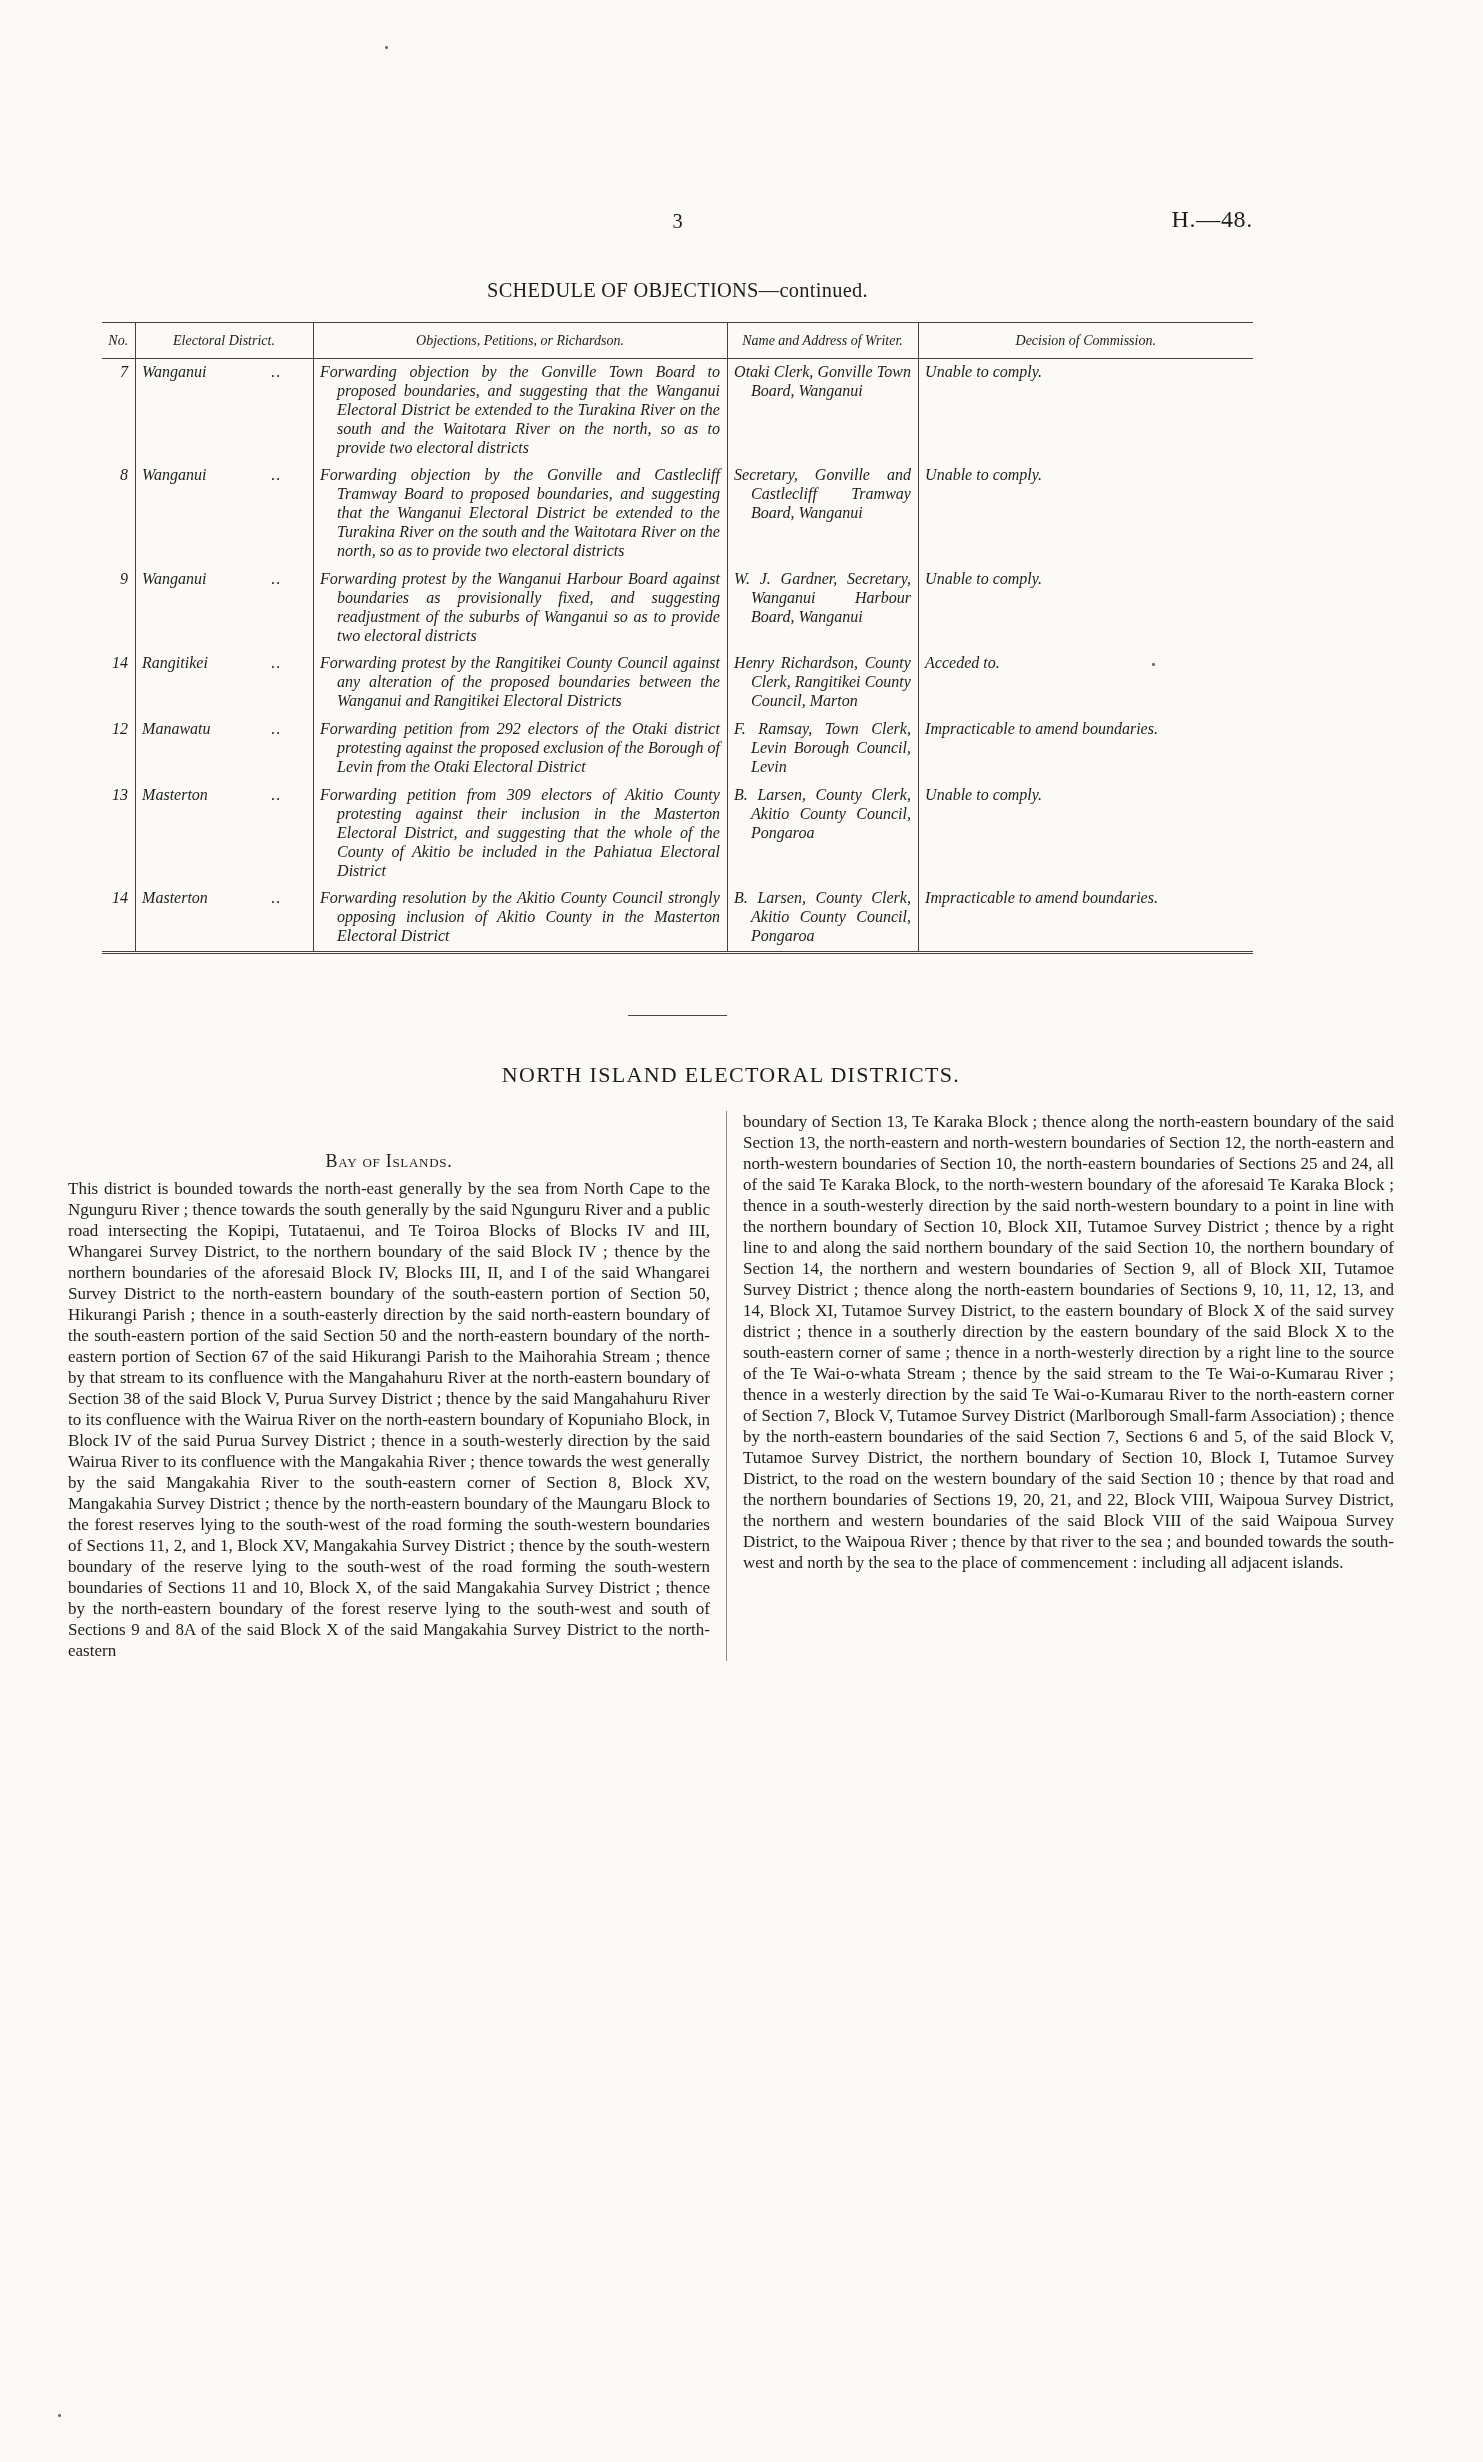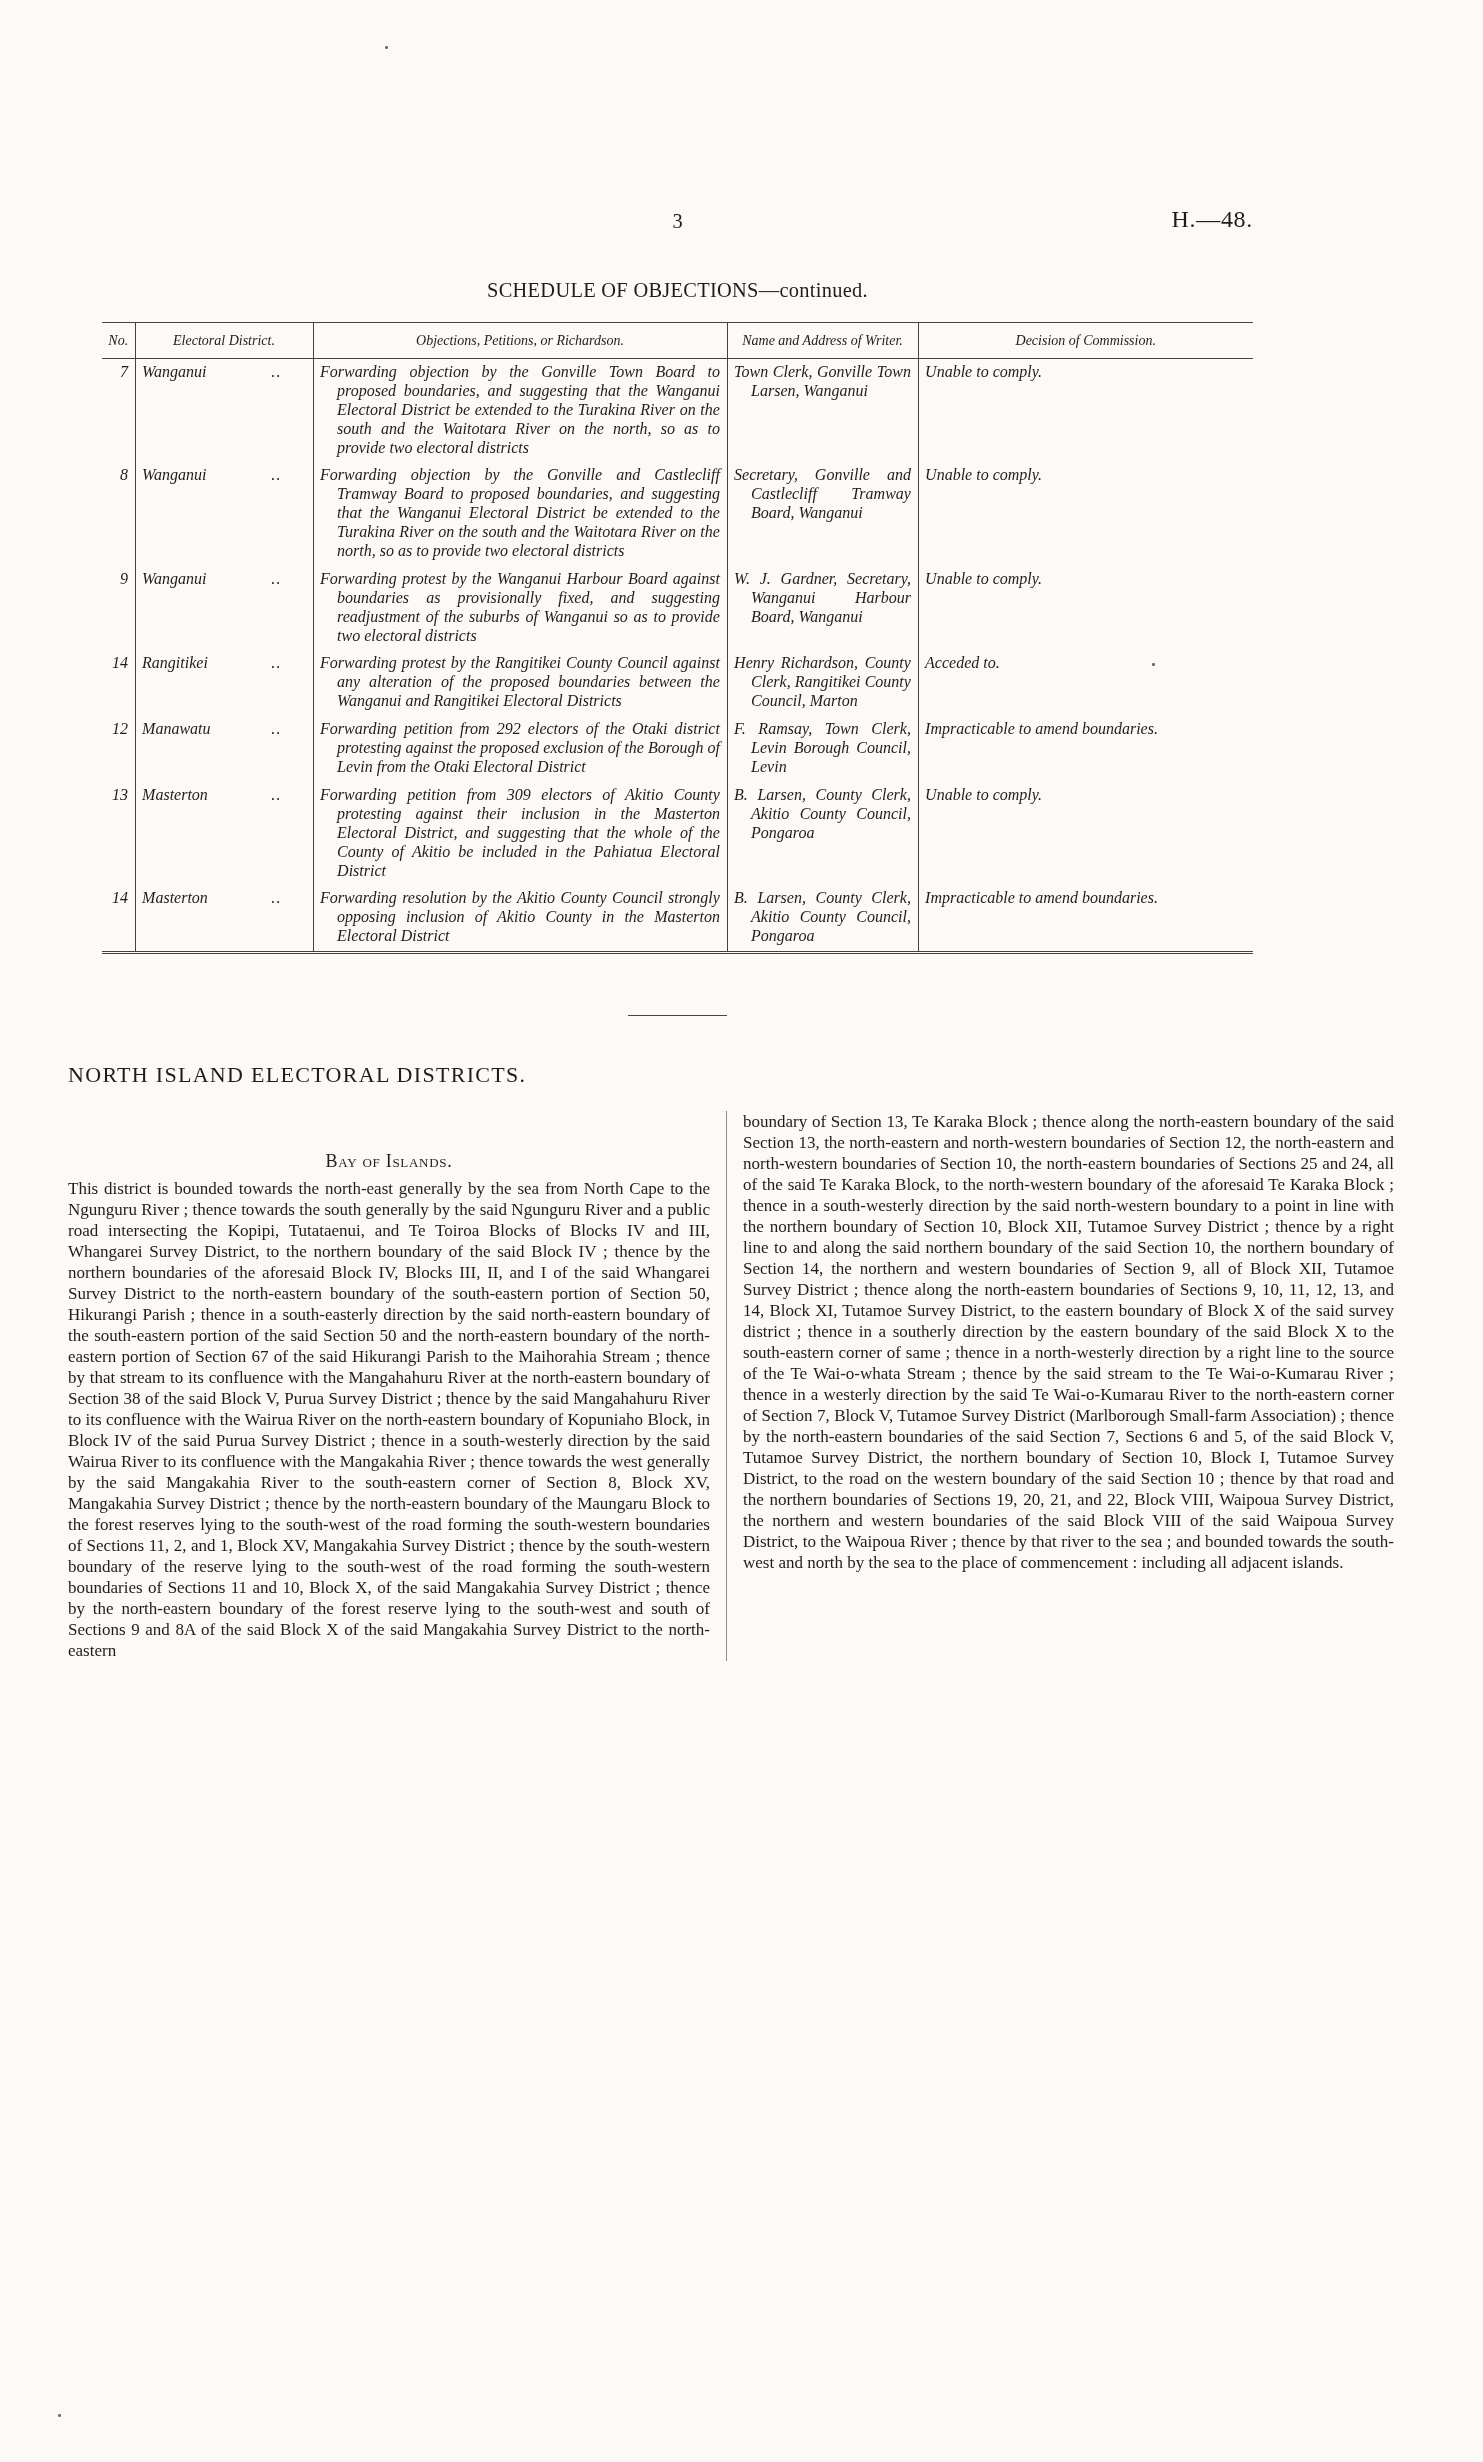--- a/index.html
+++ b/index.html
@@ -99,20 +99,21 @@
     border-top: 1.3px solid #4a463f;
     margin: 61px auto 46px auto;
   }
   
   .districts {
     width: 1326px;
     margin-left: 68px;
   }
   .districts-title {
     margin: 0 0 22.4px 0;
+    text-align: center;
     font-size: 22px;
     font-weight: normal;
     letter-spacing: 1.3px;
   }
   .twocol {
     display: flex;
     align-items: stretch;
   }
   .col { font-size: 17px; line-height: 21px; text-align: justify; }
   .col-left  { width: 642px; margin-top: 40px; }
@@ -177,21 +178,21 @@
       </thead>
       <tbody>
 
         <tr>
           <td class="c-no">7</td>
           <td class="c-dist"><span class="leader">..</span><span>Wanganui</span></td>
           <td class="c-obj">
               <div class="hang">Forwarding objection by the Gonville Town Board to proposed boundaries, and suggesting that the Wanganui Electoral District be extended to the Turakina River on the south and the Waitotara River on the north, so as to provide two electoral districts</div>
             </td>
           <td class="c-writer">
-              <div class="hang">Town Clerk, Gonville Town Larsen, Wanganui</div>
+              <div class="hang">Otaki Clerk, Gonville Town Board, Wanganui</div>
             </td>
           <td class="c-dec">
               <div class="hang">Unable to comply.</div>
             </td>
         </tr>
 
         <tr>
           <td class="c-no">8</td>
           <td class="c-dist"><span class="leader">..</span><span>Wanganui</span></td>
           <td class="c-obj">

